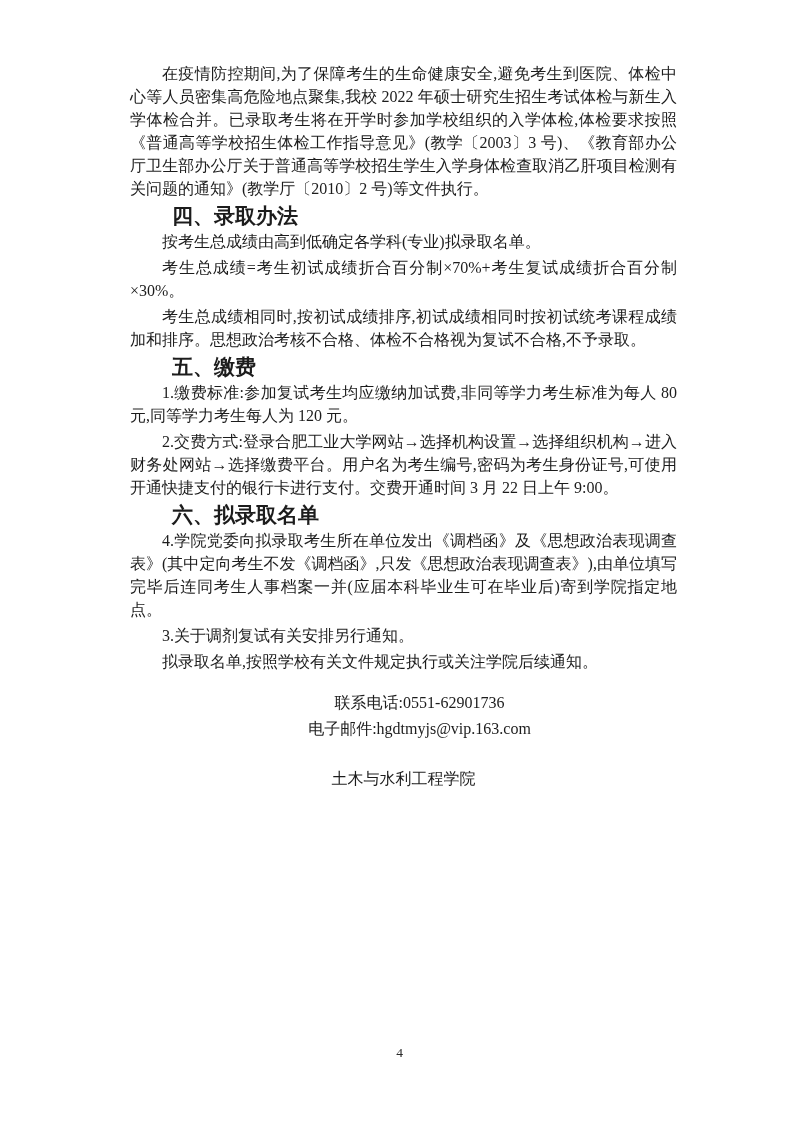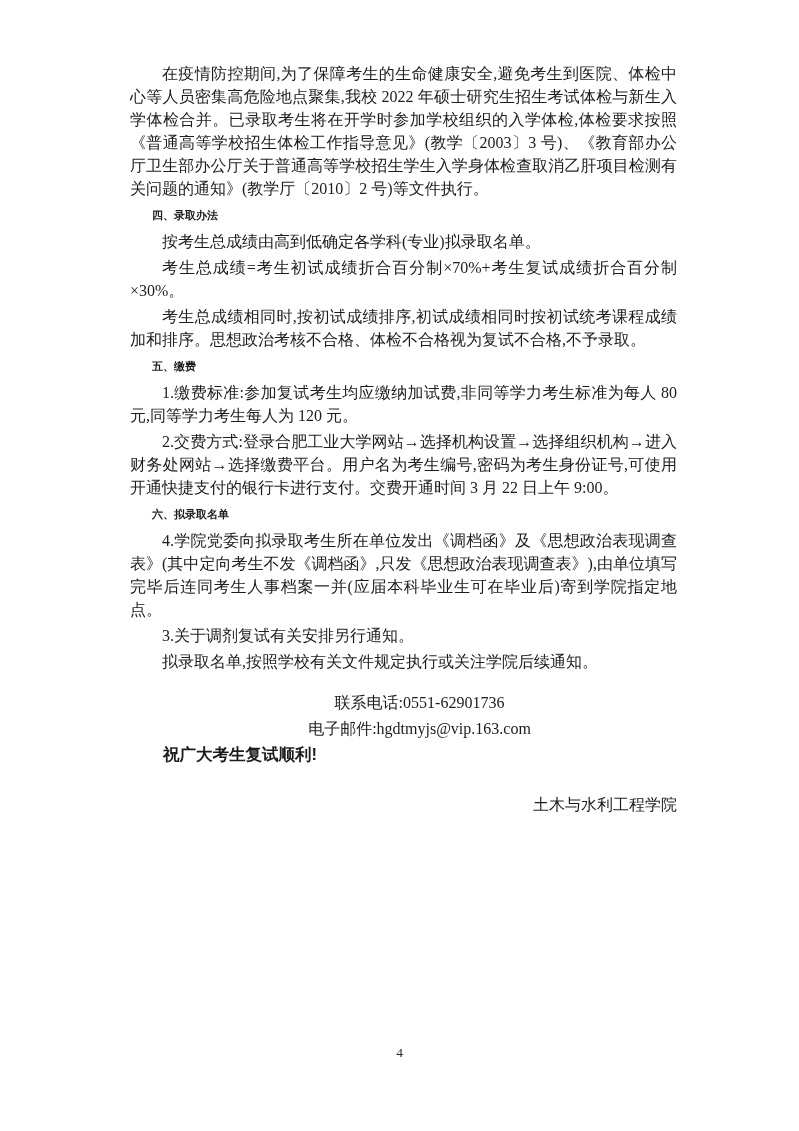--- a/index.html
+++ b/index.html
@@ -28,41 +28,41 @@
     margin: 0 0 3px 0;
     font-size: 16px;
     line-height: 23px;
     text-align: justify;
     text-indent: 2em;
     word-break: break-word;
   }
   .sec-heading {
     font-family: "Liberation Sans", "DejaVu Sans", sans-serif;
     font-weight: 700;
-    font-size: 11px;
+    font-size: 21px;
     line-height: 23px;
     text-indent: 2em;
     margin: 4px 0 3px 0;
     text-align: left;
   }
   .contact-line {
     text-align: center;
   }
   .contact-phone-line {
     margin-top: 18px;
   }
   .wish-line {
     font-family: "Liberation Sans", "DejaVu Sans", sans-serif;
     font-weight: 700;
     font-size: 16.5px;
     margin-top: 3px;
     text-align: left;
   }
   .sig-name {
-    text-align: right;
+    text-align: center;
     text-indent: 0;
     margin-top: 27px;
   }
   .sig-date {
     text-align: right;
     text-indent: 0;
     margin-top: 4px;
   }
   .page-number {
     position: absolute;
@@ -94,20 +94,19 @@
 
     <div class="sec-heading">六、拟录取名单</div>
     <p>4.学院党委向拟录取考生所在单位发出《调档函》及《思想政治表现调查表》(其中定向考生不发《调档函》,只发《思想政治表现调查表》),由单位填写完毕后连同考生人事档案一并(应届本科毕业生可在毕业后)寄到学院指定地点。</p>
     <p>3.关于调剂复试有关安排另行通知。</p>
 
     <p>拟录取名单,按照学校有关文件规定执行或关注学院后续通知。</p>
 
     <p class="contact-line contact-phone-line">联系电话:0551-62901736</p>
     <p class="contact-line">电子邮件:hgdtmyjs@vip.163.com</p>
 
-    <p class="wish-line">祝广大考生复试顺利!</p>
 
     <p class="sig-name">土木与水利工程学院</p>
 
   </div>
 
   <div class="page-number">4</div>
 </div>
 
 </body></html>

